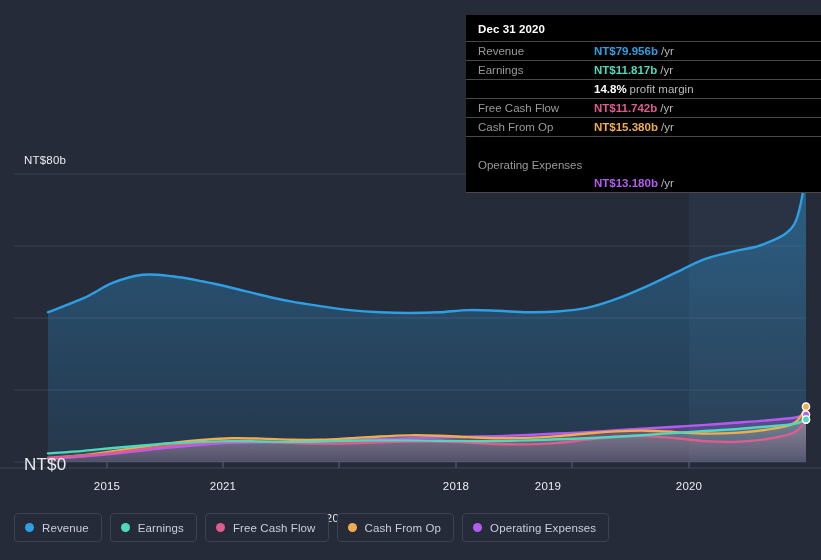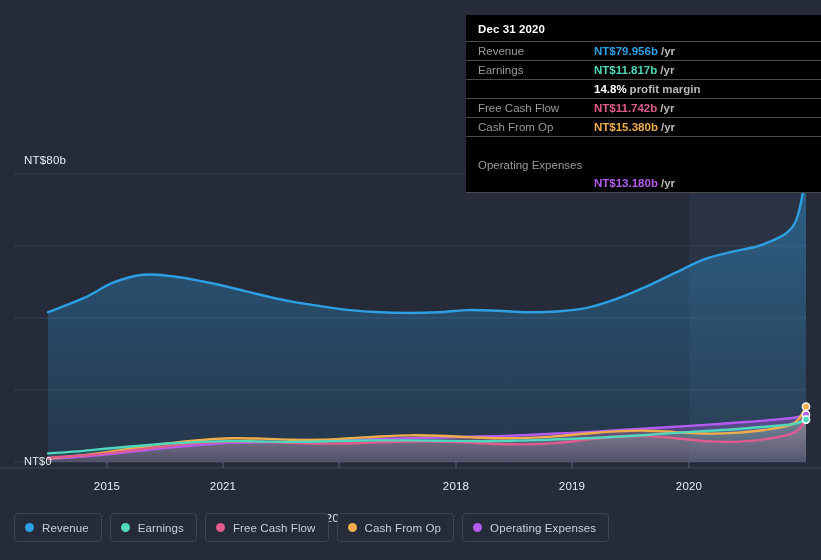--- a/index.html
+++ b/index.html
@@ -43,21 +43,21 @@
     top: 154px;
     font-size: 11.5px;
     color: #e9ecf2;
     letter-spacing: 0.2px;
     white-space: nowrap;
   }
   .y-label-bottom {
     position: absolute;
     left: 24px;
     top: 455px;
-    font-size: 11px;
+    font-size: 17px;
     color: #e9ecf2;
     letter-spacing: 0.2px;
     white-space: nowrap;
     z-index: 4;
   }
 
   
   .x-labels {
     position: absolute;
     left: 0;
@@ -106,21 +106,21 @@
     flex: 0 0 116px;
     font-size: 11.5px;
   }
   .tt-value {
     font-weight: bold;
     font-size: 11.5px;
     white-space: nowrap;
   }
   .tt-unit {
     color: #b9b9b9;
-    font-weight: bold;
+    font-weight: normal;
     font-size: 11.5px;
     margin-left: 3px;
   }
   .tt-row-last {
     border-bottom: 1px solid #4a4a4a;
   }
 
   
   .legend {
     position: absolute;
@@ -230,21 +230,21 @@
     </svg>
 
     <div class="y-label-top">NT$80b</div>
     <div class="y-label-bottom">NT$0</div>
 
     <div class="x-labels" id="x-labels">
         <div class="x-label" style="left: 107px;">2015</div>
         <div class="x-label" style="left: 223px;">2021</div>
         <div class="x-label" style="left: 339px; margin-top: 32px;">2017</div>
         <div class="x-label" style="left: 456px;">2018</div>
-        <div class="x-label" style="left: 572px;">2019</div>
+        <div class="x-label" style="left: 548px;">2019</div>
         <div class="x-label" style="left: 689px;">2020</div>
       </div>
   </div>
 
   <div class="tooltip">
     <div class="tt-title">Dec 31 2020</div>
     <div id="tt-rows">
         <div class="tt-row">
           <div class="tt-label">Revenue</div>
           <div class="tt-value" style="color: rgb(46, 159, 227);">NT$79.956b<span class="tt-unit">/yr</span></div>

